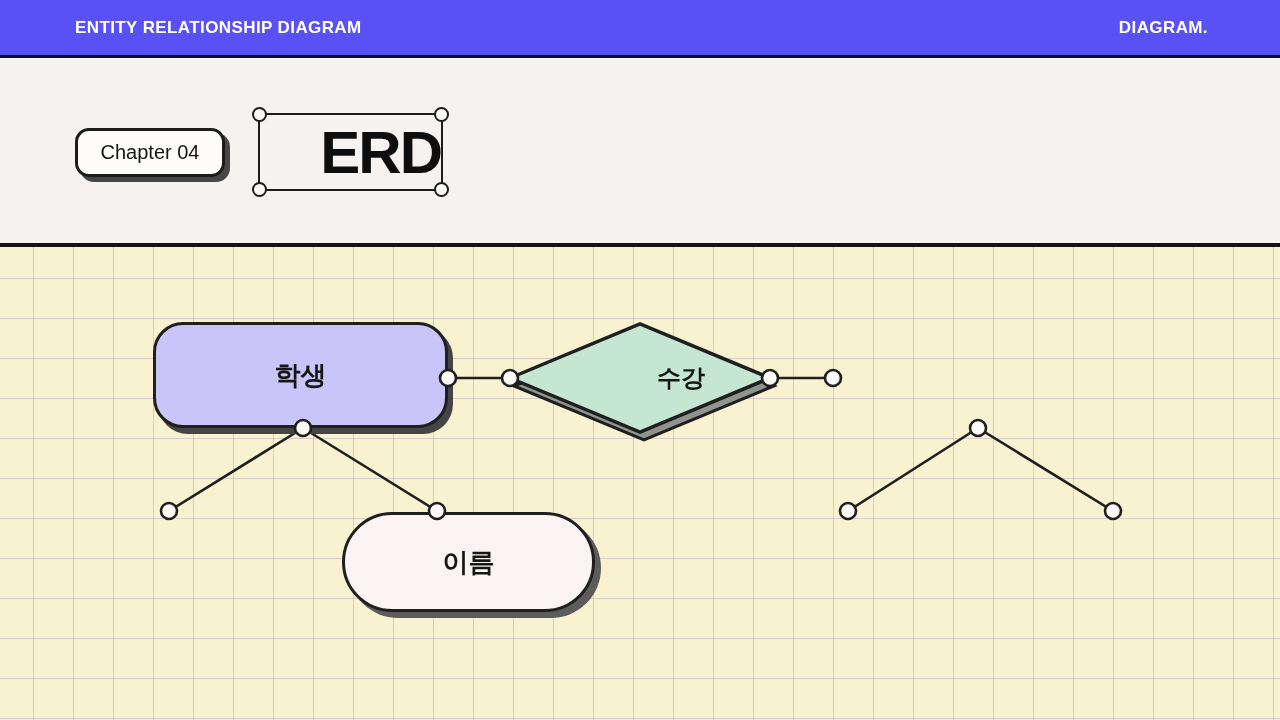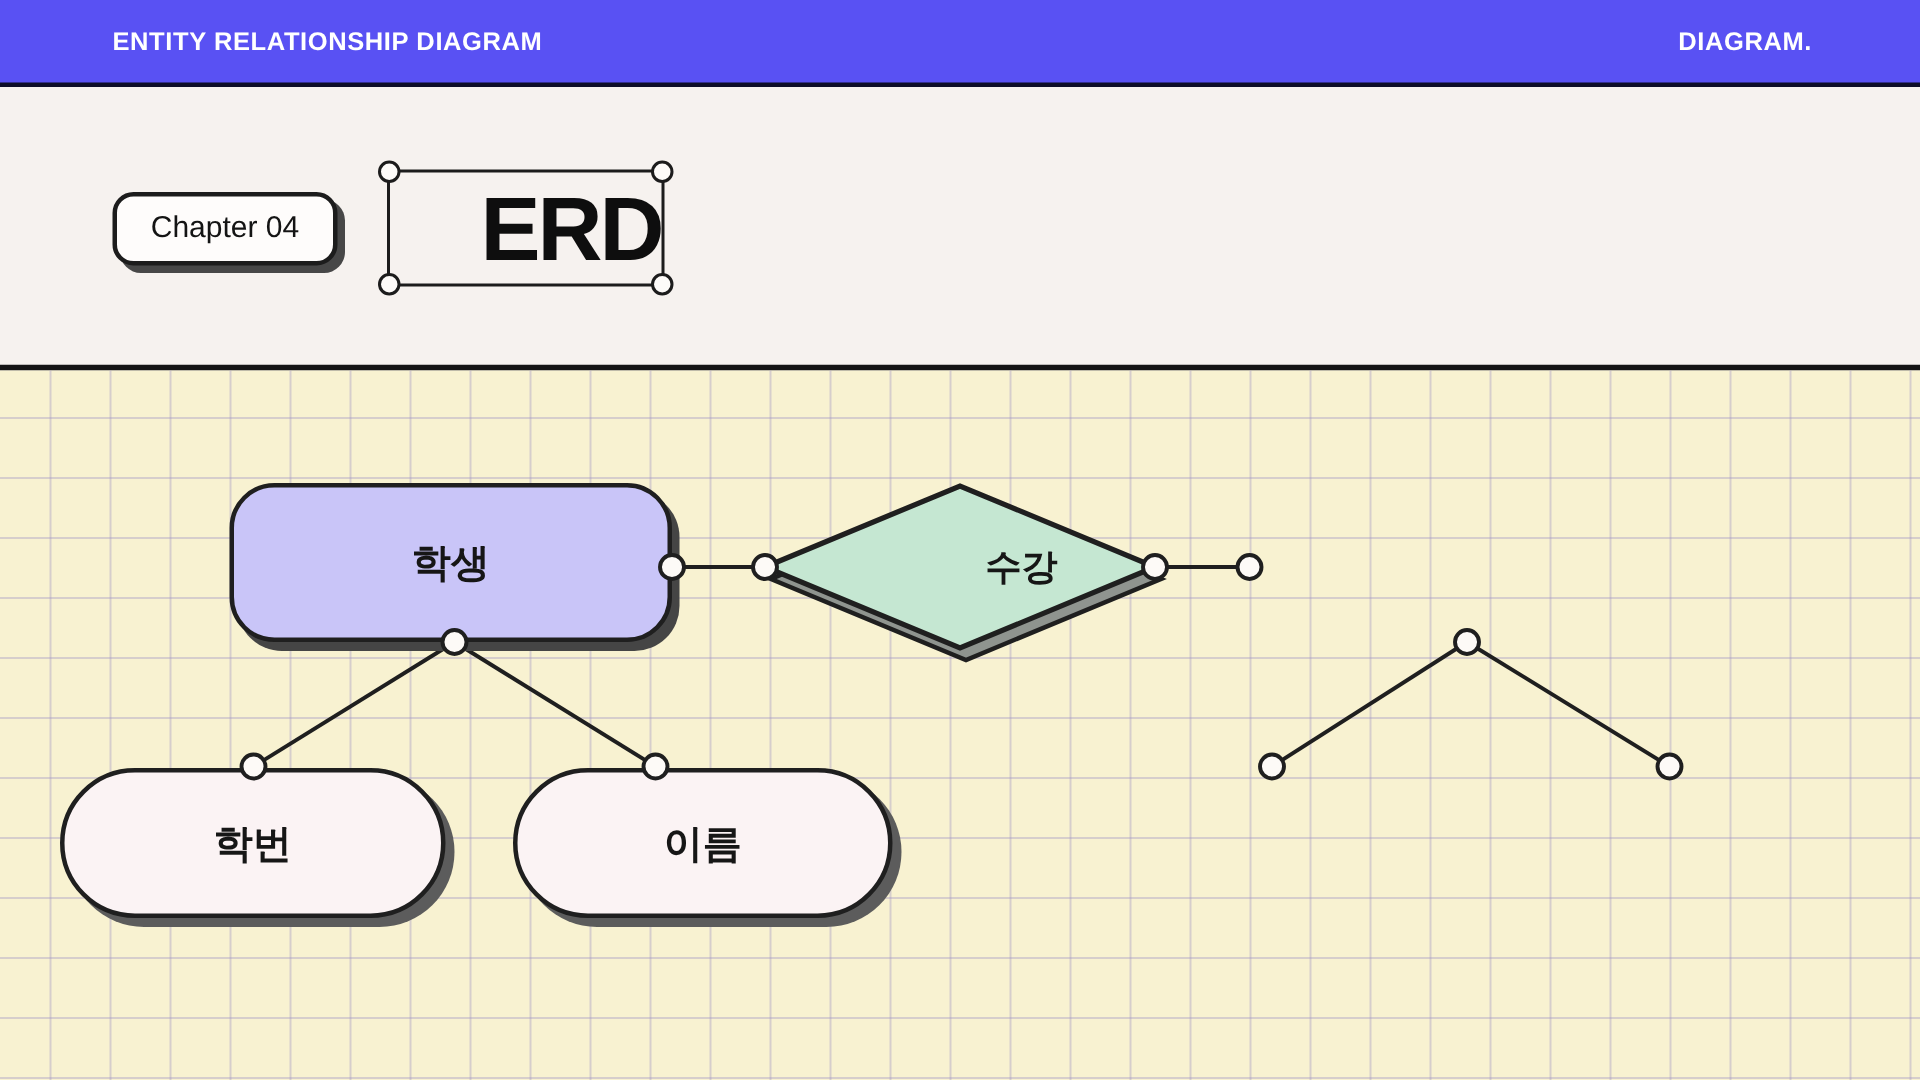--- a/index.html
+++ b/index.html
@@ -134,21 +134,20 @@
       <line x1="978" y1="181" x2="1113" y2="264"></line>
     </g>
     <polygon points="514,139 644,85 774,139 644,193" fill="#8F948F" stroke="#1F1F1F" stroke-width="3"></polygon>
     <polygon points="510,131 640,77 770,131 640,185" fill="#C5E7D2" stroke="#1F1F1F" stroke-width="3.5"></polygon>
   </svg>
 
   <div class="entity student">학생</div>
 
   <div class="diamond-label">수강</div>
 
-  <div class="attribute a1">학번</div>
   <div class="attribute a2">이름</div>
 
   <svg class="layer points" viewBox="0 0 1280 446">
     <g fill="#FDFAF7" stroke="#1F1F1F" stroke-width="2.6">
       <circle cx="448" cy="131" r="8"></circle>
       <circle cx="510" cy="131" r="8"></circle>
       <circle cx="770" cy="131" r="8"></circle>
       <circle cx="833" cy="131" r="8"></circle>
       <circle cx="303" cy="181" r="8"></circle>
       <circle cx="978" cy="181" r="8"></circle>

